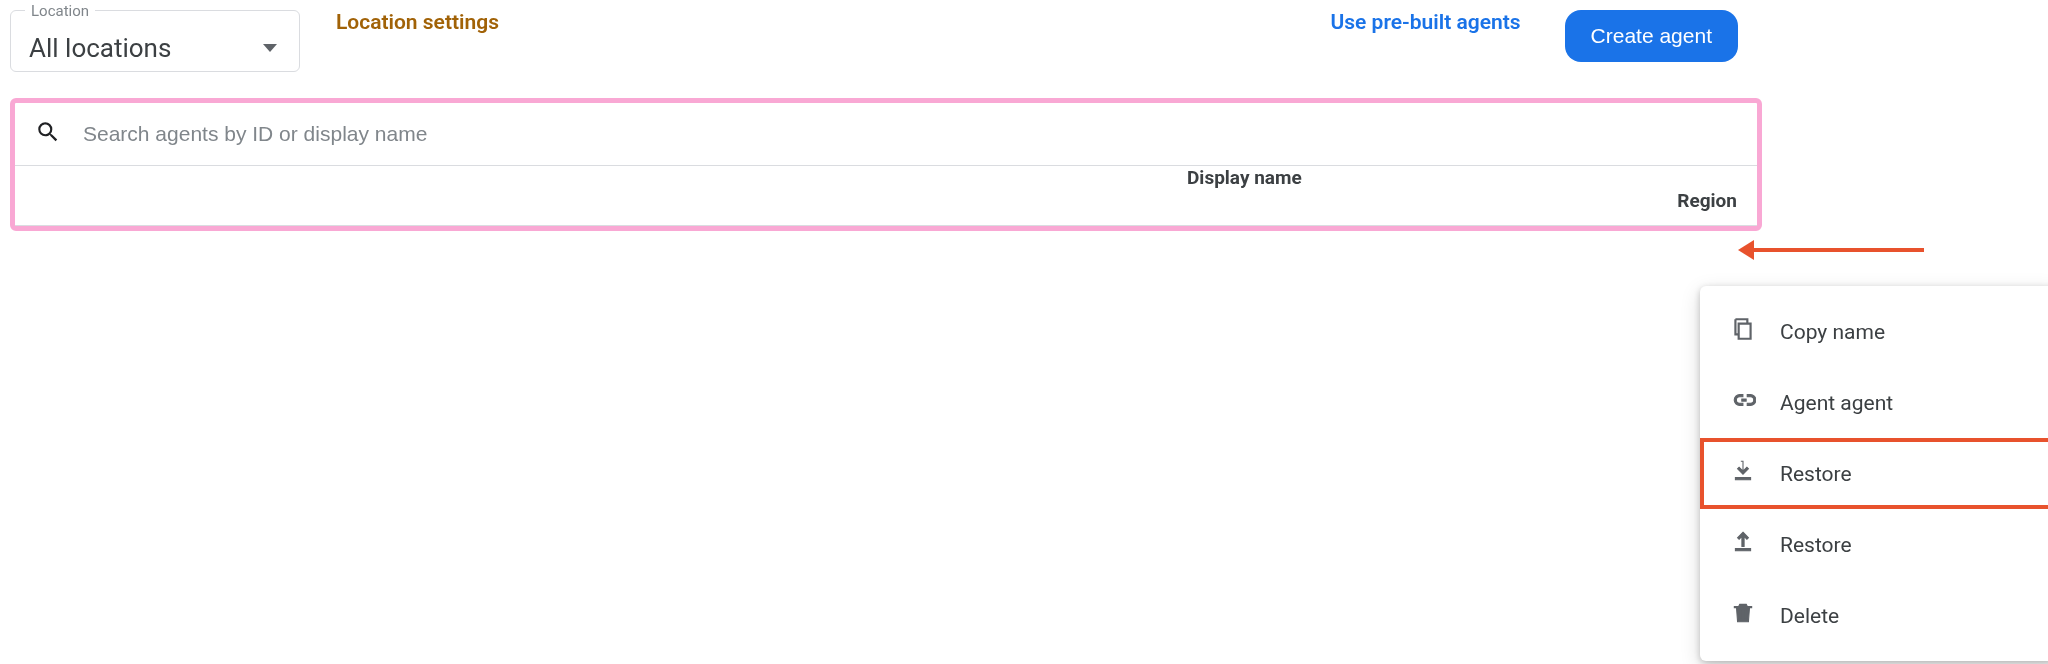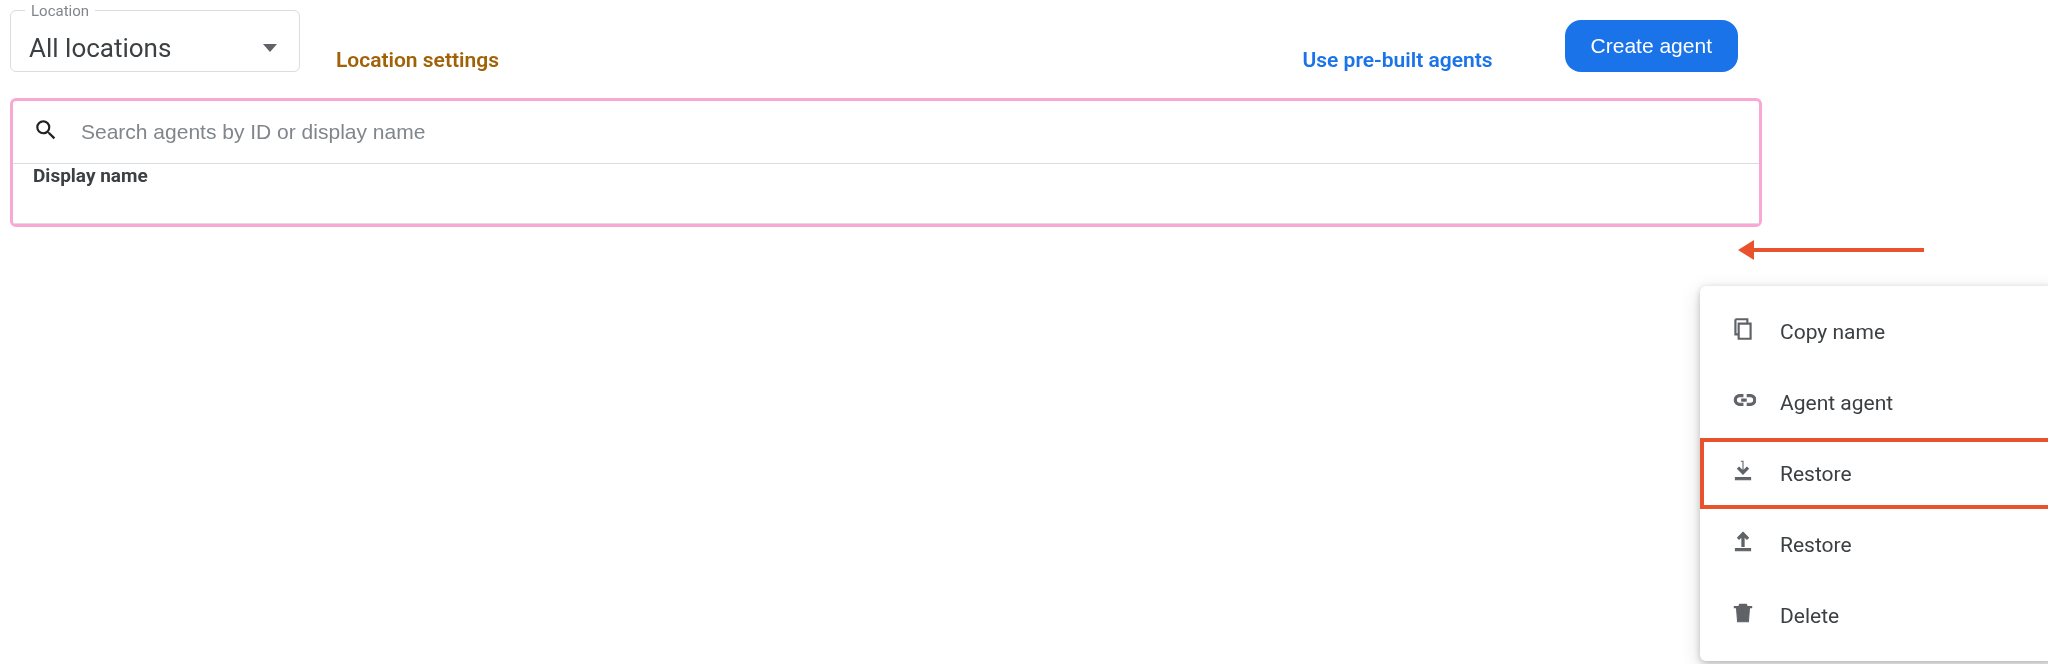--- a/index.html
+++ b/index.html
@@ -13,21 +13,21 @@
   .page {
     position: relative;
     width: 2048px;
     height: 664px;
     padding: 0 10px;
   }
 
   
   .topbar {
     display: flex;
-    align-items: flex-end;
+    align-items: flex-start;
     padding-top: 10px;
     gap: 36px;
   }
   .loc-select {
     position: relative;
     width: 290px;
     height: 62px;
     border: 1px solid #dadce0;
     border-radius: 6px;
     display: flex;
@@ -61,38 +61,38 @@
     font-weight: 600;
     color: #a16207;
     cursor: pointer;
   }
   .spacer { flex: 1; }
   .link-prebuilt {
     font-size: 21px;
     font-weight: 600;
     color: #1a73e8;
     cursor: pointer;
-    margin-right: 36px;
+    margin-right: 8px;
   }
   .btn-primary {
     background: #1a73e8;
     color: #fff;
     font-size: 21px;
     font-weight: 500;
     border: none;
     border-radius: 16px;
     padding: 14px 26px;
     cursor: pointer;
     margin-right: 300px;
   }
 
   
   .table-wrap {
     margin-top: 26px;
-    border: 3px solid #f9a8d4;
+    border: 5px solid #f9a8d4;
     border-radius: 6px;
     width: 1752px;
     overflow: visible;
     position: relative;
   }
   .search-row {
     display: flex;
     align-items: center;
     gap: 20px;
     padding: 16px 20px;
@@ -103,21 +103,21 @@
     border: none;
     outline: none;
     font-size: 21px;
     flex: 1;
     color: #202124;
   }
   .search-row input::placeholder { color: #80868b; }
 
   .thead, .trow {
     display: flex;
-    align-items: flex-start;
+    align-items: flex-end;
     padding: 0 20px;
     flex-direction: column;
   }
   .thead {
     height: 60px;
     border-bottom: 1px solid #dadce0;
     font-size: 19px;
     font-weight: 700;
     color: #3c4043;
   }
@@ -203,20 +203,21 @@
     <div class="search-row">
       <span>
         <svg viewBox="0 0 24 24">
             <path d="M15.5 14h-.79l-.28-.27A6.471 6.471 0 0016 9.5 6.5 6.5 0 109.5 16c1.61 0 3.09-.59 4.23-1.57l.27.28v.79l5 4.99L20.49 19l-4.99-5zm-6 0C7.01 14 5 11.99 5 9.5S7.01 5 9.5 5 14 7.01 14 9.5 11.99 14 9.5 14z"></path>
           </svg>
       </span>
       <input type="text" placeholder="Search agents by ID or display name" style="">
     </div>
     <div class="thead">
       <div class="col-name">Display name</div>
+      <div class="col-region">Region</div>
       <div class="col-actions"></div>
     </div>
   </div>
 
   <div class="arrow-ann">
     <div class="line"></div>
     <div class="head"></div>
   </div>
 
   <div class="context-menu">

